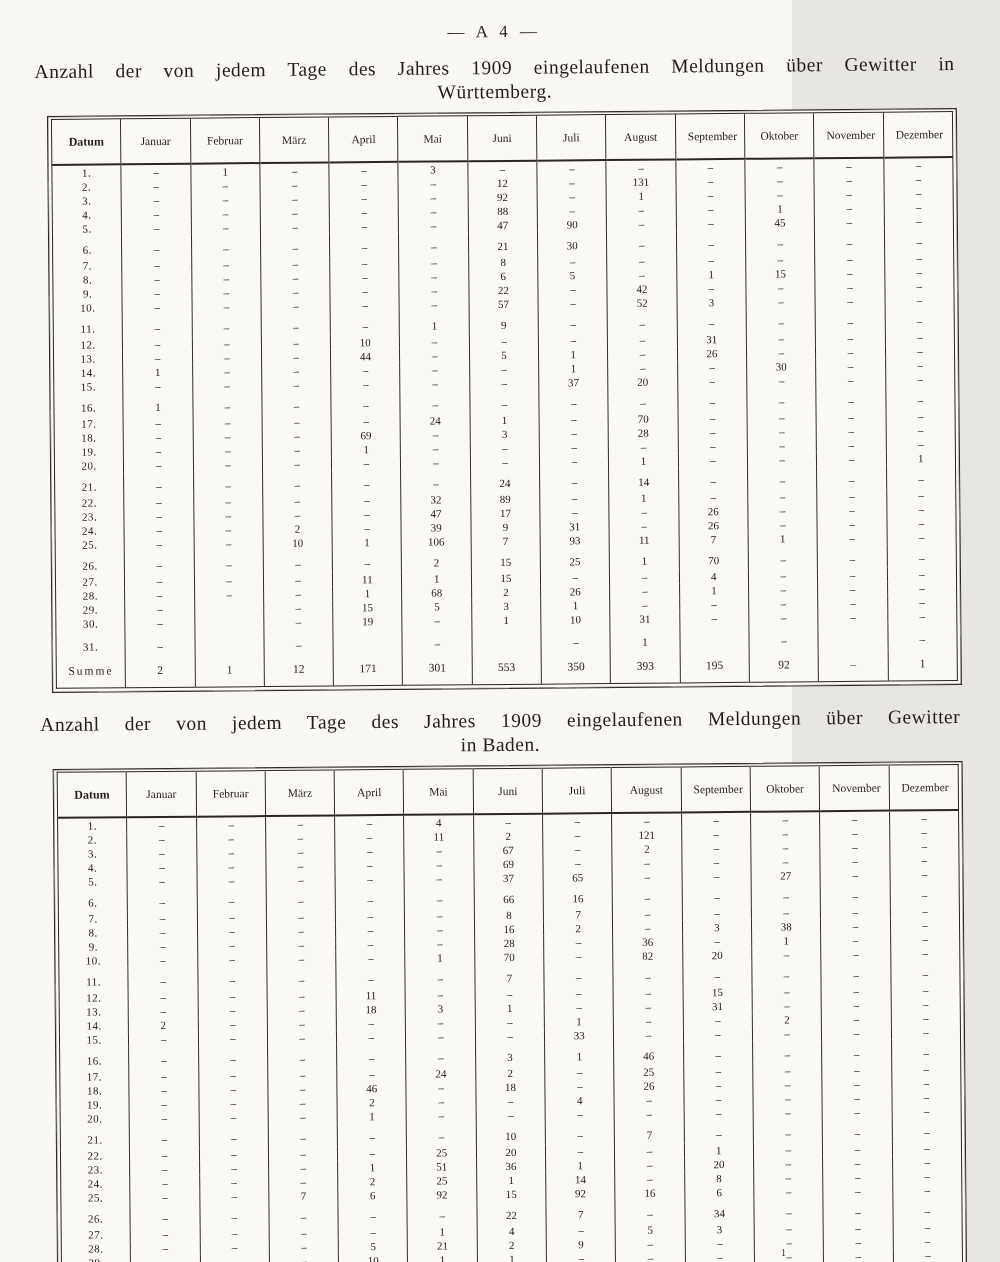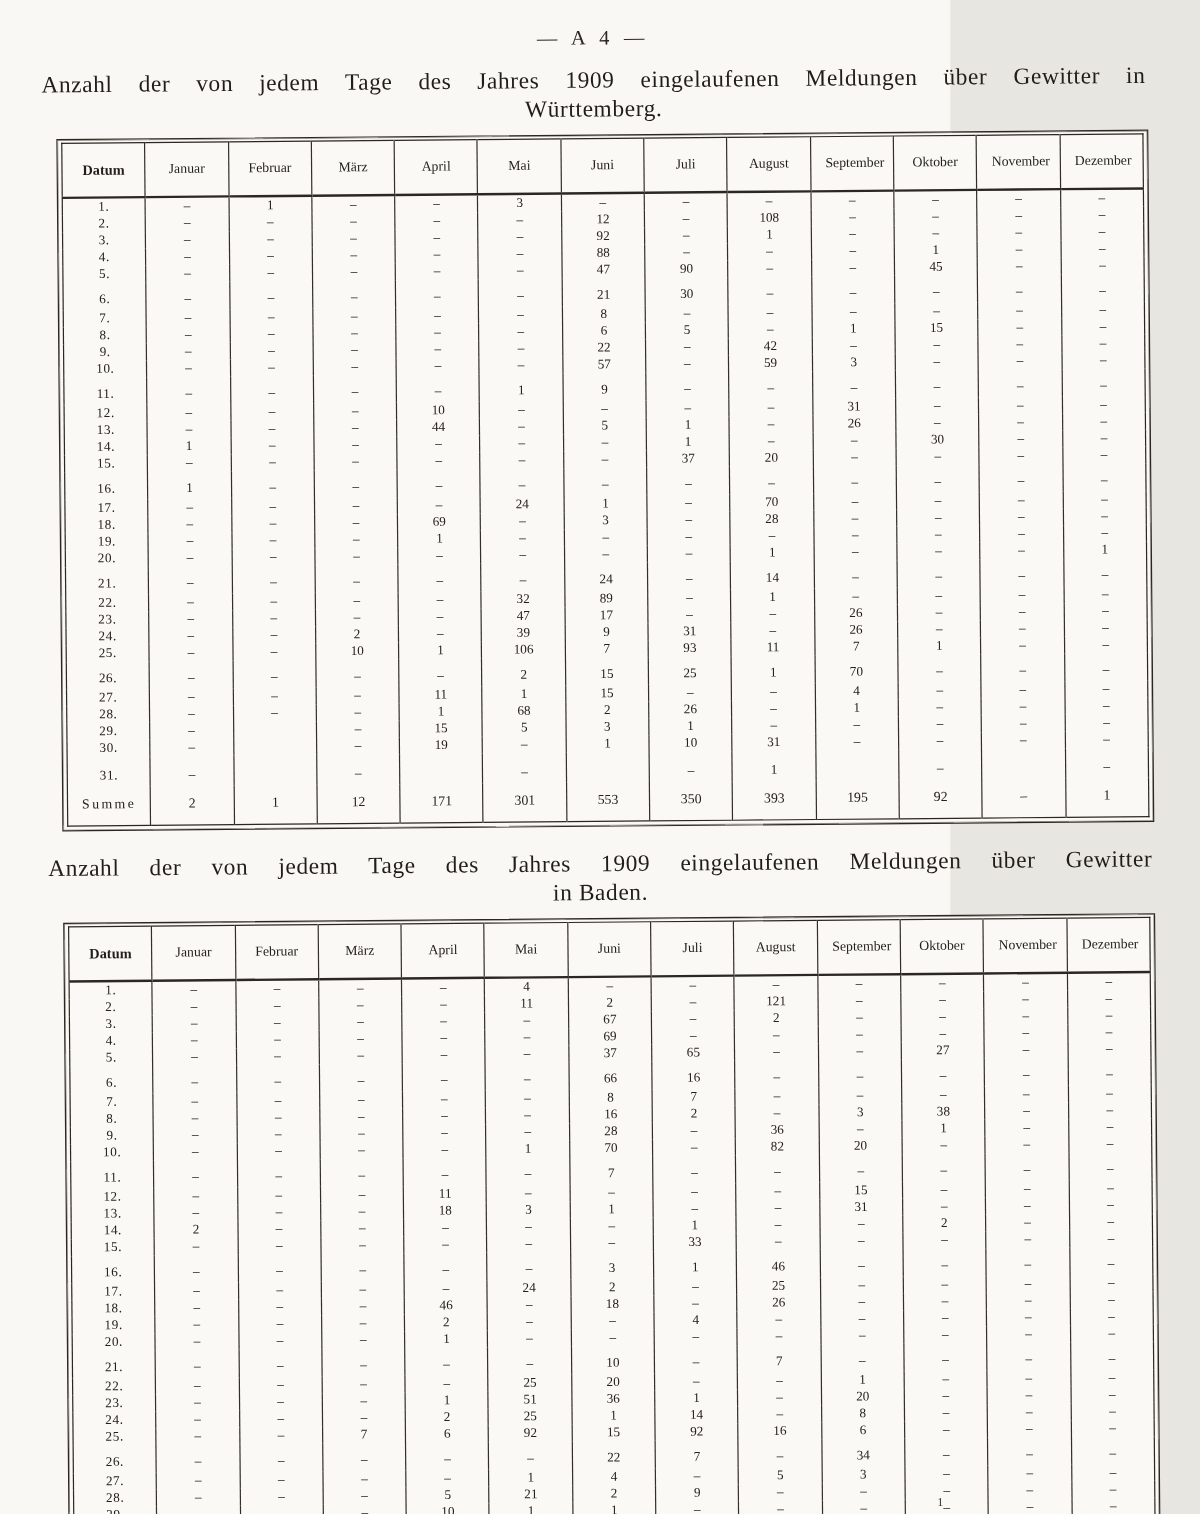--- a/index.html
+++ b/index.html
@@ -149,21 +149,21 @@
             </tr>
             <tr>
               <td class="datum">2.</td>
               <td>–</td>
               <td>–</td>
               <td>–</td>
               <td>–</td>
               <td>–</td>
               <td>12</td>
               <td>–</td>
-              <td>108</td>
+              <td>131</td>
               <td>–</td>
               <td>–</td>
               <td>–</td>
               <td>–</td>
             </tr>
             <tr>
               <td class="datum">3.</td>
               <td>–</td>
               <td>–</td>
               <td>–</td>
@@ -269,21 +269,21 @@
             </tr>
             <tr>
               <td class="datum">10.</td>
               <td>–</td>
               <td>–</td>
               <td>–</td>
               <td>–</td>
               <td>–</td>
               <td>57</td>
               <td>–</td>
-              <td>59</td>
+              <td>52</td>
               <td>3</td>
               <td>–</td>
               <td>–</td>
               <td>–</td>
             </tr>
             <tr class="grp">
               <td class="datum">11.</td>
               <td>–</td>
               <td>–</td>
               <td>–</td>

